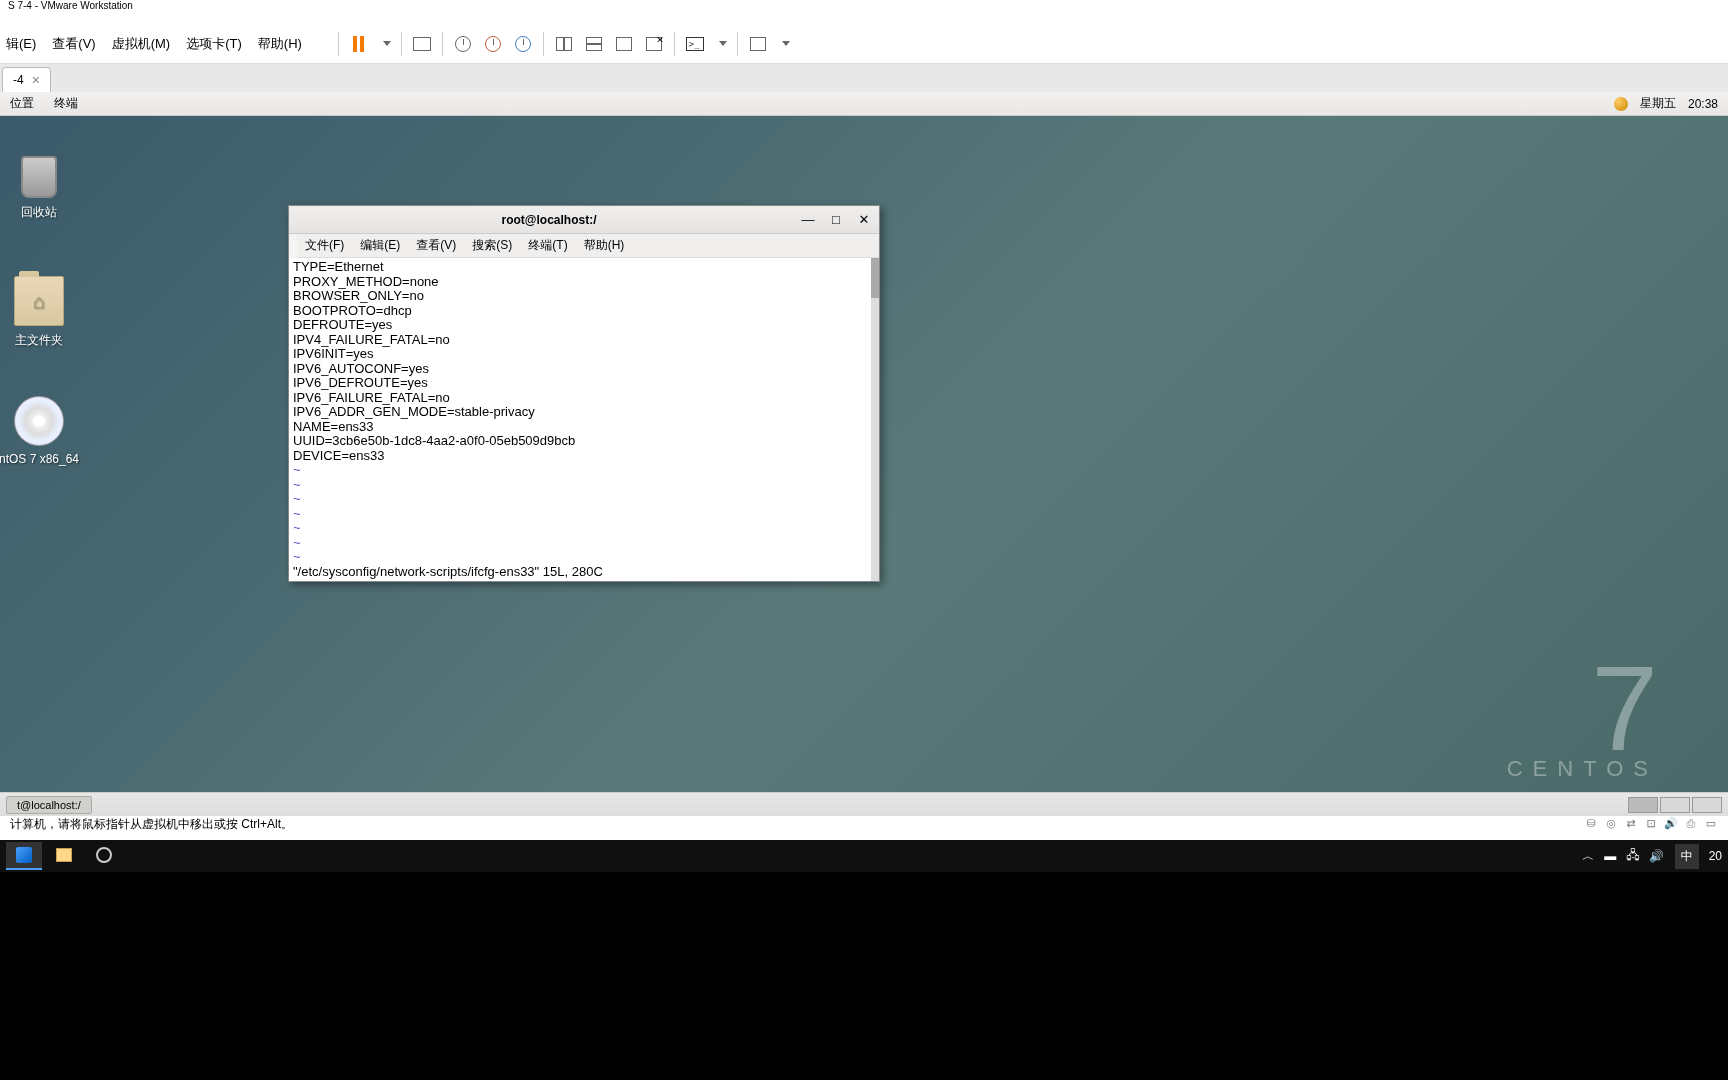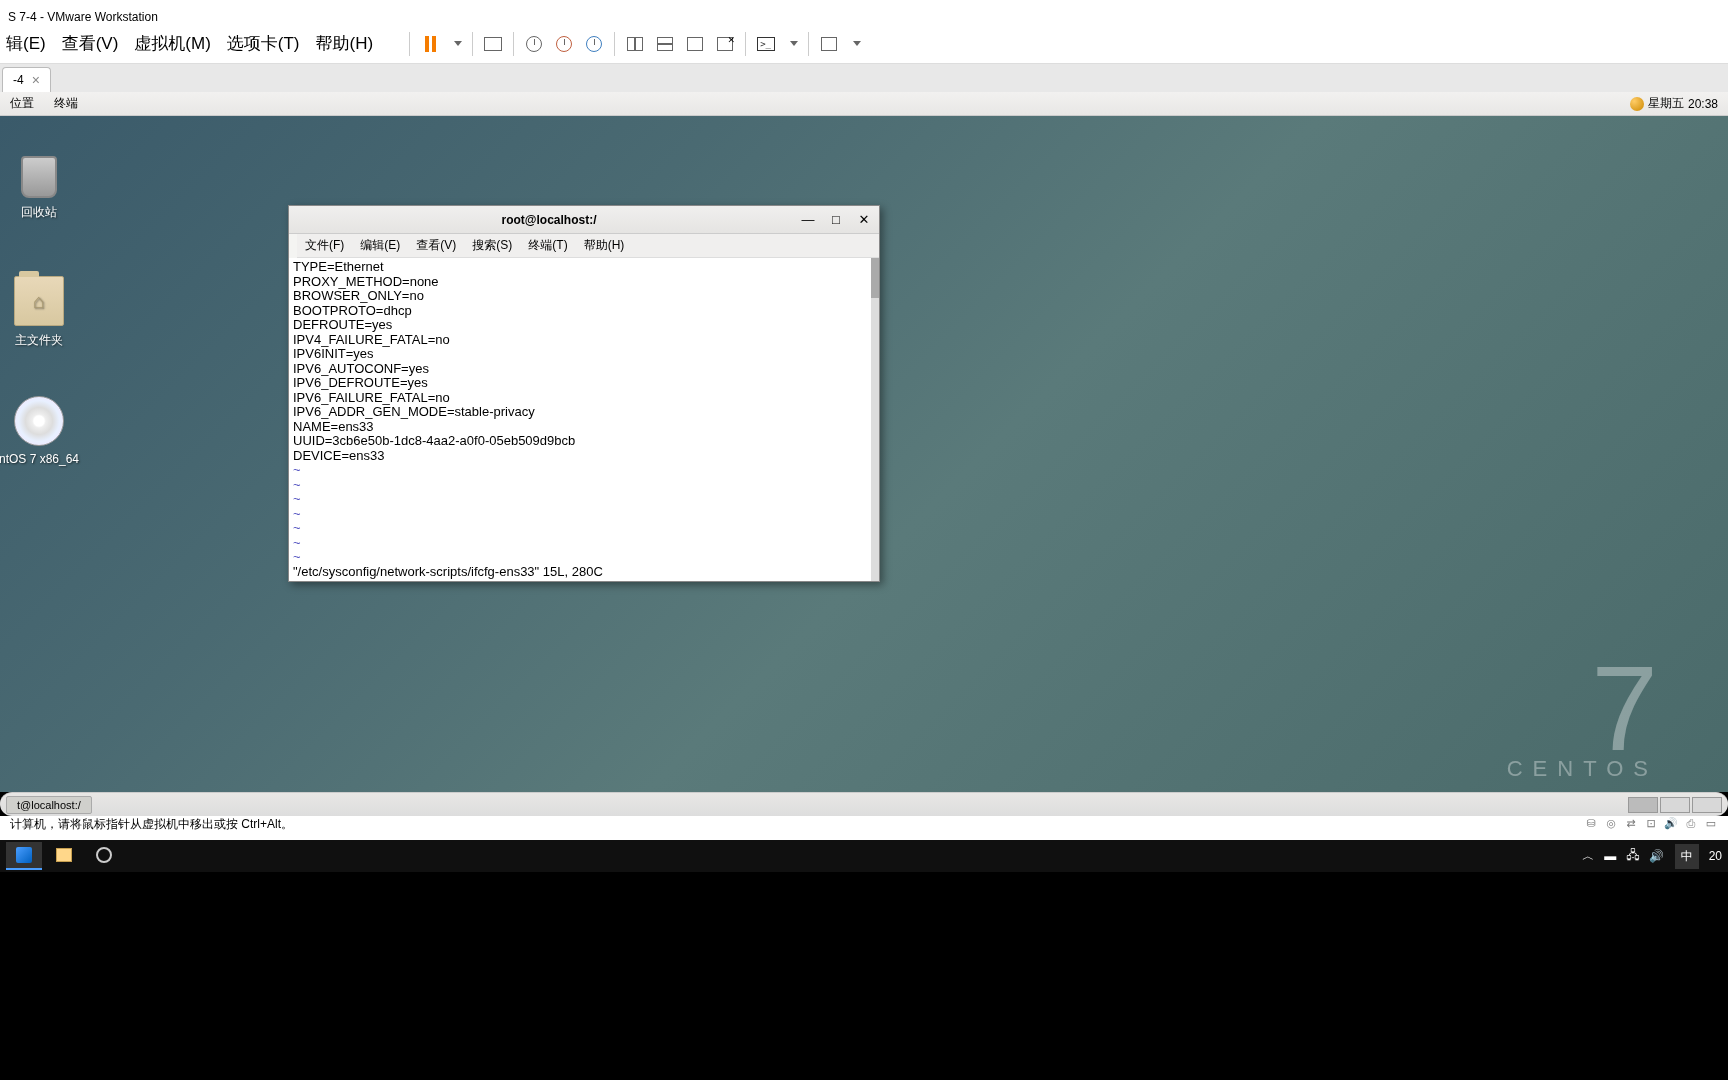--- a/index.html
+++ b/index.html
@@ -1,23 +1,23 @@
 <!DOCTYPE html>
 <html><head>
 <meta charset="utf-8">
 <style>
 * { margin: 0; padding: 0; box-sizing: border-box; font-family: "Microsoft YaHei", sans-serif; }
 body { width: 1728px; height: 1080px; overflow: hidden; background: #000; position: relative; }
 
 
-.win-titlebar { height: 24px; background: #fff; display: flex; align-items: flex-end; padding: 0 8px; font-size: 12px; }
+.win-titlebar { height: 24px; background: #fff; display: flex; align-items: flex-start; padding: 0 8px; font-size: 10px; }
 
 
 .vmware-menu { height: 40px; background: #fff; display: flex; align-items: center; padding: 0 6px; border-bottom: 1px solid #ddd; gap: 16px; }
-.vmware-menu .menu-item { font-size: 17px; cursor: pointer; }
+.vmware-menu .menu-item { font-size: 13px; cursor: pointer; }
 .vmware-toolbar { display: flex; align-items: center; gap: 10px; margin-left: 20px; }
 .tb-sep { width: 1px; height: 24px; background: #ccc; }
 .tb-btn { width: 20px; height: 20px; display: flex; align-items: center; justify-content: center; cursor: pointer; }
 .pause-btn { display: flex; gap: 3px; }
 .pause-btn span { width: 4px; height: 16px; background: #f57c00; }
 .dropdown-arrow { width: 0; height: 0; border-left: 4px solid transparent; border-right: 4px solid transparent; border-top: 5px solid #666; margin-left: 4px; }
 .icon-box { width: 18px; height: 14px; border: 1.5px solid #666; }
 .icon-clock { width: 16px; height: 16px; border: 1.5px solid #666; border-radius: 50%; position: relative; }
 .icon-clock::after { content: ''; position: absolute; width: 1px; height: 6px; background: #666; left: 50%; top: 2px; }
 .icon-window { width: 16px; height: 14px; border: 1.5px solid #666; }
@@ -27,21 +27,21 @@
 .icon-term { width: 18px; height: 14px; border: 1.5px solid #333; background: #fff; display: flex; align-items: center; justify-content: flex-start; padding-left: 2px; font-size: 9px; color: #333; font-family: monospace; }
 
 
 .vmware-tabs { height: 28px; background: #e8e8e8; display: flex; align-items: flex-end; padding: 0 2px; }
 .vmware-tab { background: #fff; border: 1px solid #bbb; border-bottom: none; border-radius: 4px 4px 0 0; padding: 4px 10px; font-size: 12px; display: flex; align-items: center; gap: 8px; }
 .tab-close { color: #888; cursor: pointer; font-size: 14px; }
 
 
 .gnome-topbar { height: 24px; background: linear-gradient(to bottom, #f2f1f0, #e8e7e5); display: flex; align-items: center; justify-content: space-between; padding: 0 10px; font-size: 12px; border-bottom: 1px solid #ccc; }
 .gnome-topbar-left { display: flex; gap: 20px; }
-.gnome-topbar-right { display: flex; align-items: center; gap: 4px; }
+.gnome-topbar-right { display: flex; align-items: center; gap: 12px; }
 .status-icon { width: 14px; height: 14px; border-radius: 50%; background: radial-gradient(circle at 30% 30%, #ffcc66, #cc8800); }
 
 
 .desktop { height: 676px; background: linear-gradient(135deg, #3a5a6a 0%, #4a6a72 30%, #5a7a7a 55%, #4a6a6a 100%); position: relative; padding-left: 30px; }
 .centos-logo { position: absolute; right: 70px; bottom: 10px; color: rgba(255,255,255,0.35); text-align: right; }
 .centos-logo .seven { font-size: 120px; font-weight: 200; line-height: 0.8; }
 .centos-logo .centos-text { font-size: 22px; letter-spacing: 10px; font-weight: 300; }
 
 .desktop-icon { position: absolute; width: 90px; text-align: center; color: #fff; font-size: 12px; text-shadow: 1px 1px 2px rgba(0,0,0,0.6); }
 .desktop-icon .dicon { width: 50px; height: 50px; margin: 0 auto 6px; }
@@ -57,21 +57,21 @@
 .term-title { flex: 1; text-align: center; font-size: 12px; font-weight: bold; }
 .term-controls { display: flex; gap: 14px; font-size: 13px; }
 .term-controls span { cursor: pointer; width: 14px; text-align: center; }
 .term-menu { height: 24px; display: flex; align-items: center; padding: 0 8px; gap: 16px; font-size: 12px; border-bottom: 1px solid #ddd; background: #f0efee; margin-left: 8px; }
 .term-content { background: #fff; padding: 2px 4px; font-family: monospace; font-size: 13px; line-height: 14.5px; color: #000; position: relative; }
 .term-content .tilde { color: #5050c0; }
 .term-scrollbar { position: absolute; right: 0; top: 52px; bottom: 0; width: 8px; background: #ddd; }
 .term-scrollbar-thumb { width: 100%; height: 40px; background: #aaa; border-radius: 0; }
 
 
-.gnome-bottombar { height: 24px; background: linear-gradient(to bottom, #e8e7e5, #ddd); display: flex; align-items: center; justify-content: space-between; padding: 0 6px; font-size: 12px; border-top: 1px solid #ccc; border-radius: 12px; }
+.gnome-bottombar { height: 24px; background: linear-gradient(to bottom, #e8e7e5, #ddd); display: flex; align-items: center; justify-content: space-between; padding: 0 6px; font-size: 12px; border-top: 1px solid #ccc; }
 .taskbar-btn { background: #d0d0cc; border: 1px solid #aaa; padding: 2px 10px; font-size: 11px; border-radius: 2px; }
 .workspace-switcher { display: flex; gap: 2px; }
 .ws-box { width: 30px; height: 16px; background: #d8d8d8; border: 1px solid #999; }
 .ws-box.active { background: #bbb; }
 
 
 .vmware-status { height: 24px; background: #fff; font-size: 12px; display: flex; align-items: flex-start; justify-content: space-between; padding: 0 10px; }
 .status-icons-right { display: flex; gap: 6px; }
 .status-icons-right span { width: 14px; height: 14px; display: flex; align-items: center; justify-content: center; font-size: 11px; color: #777; }
 

